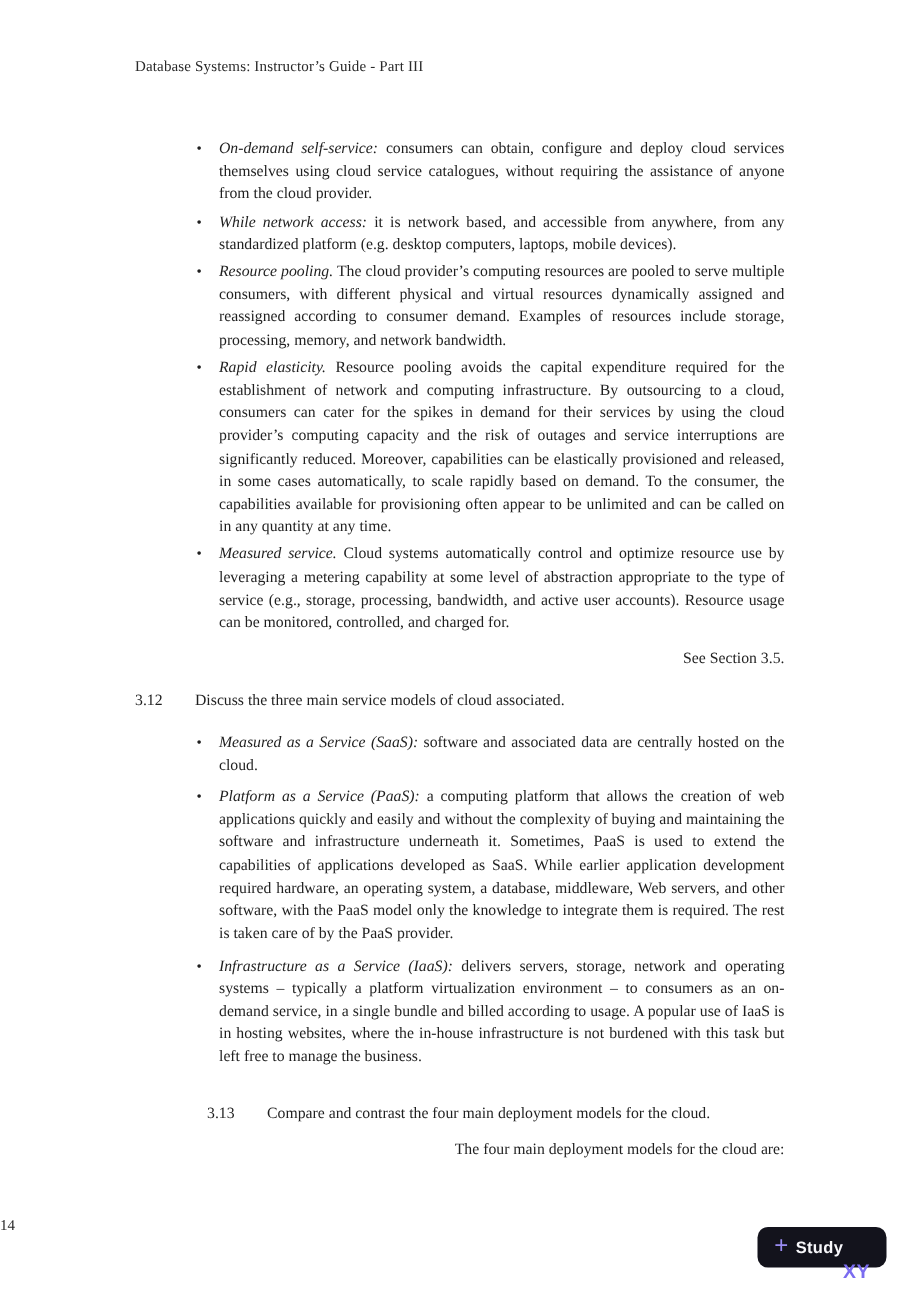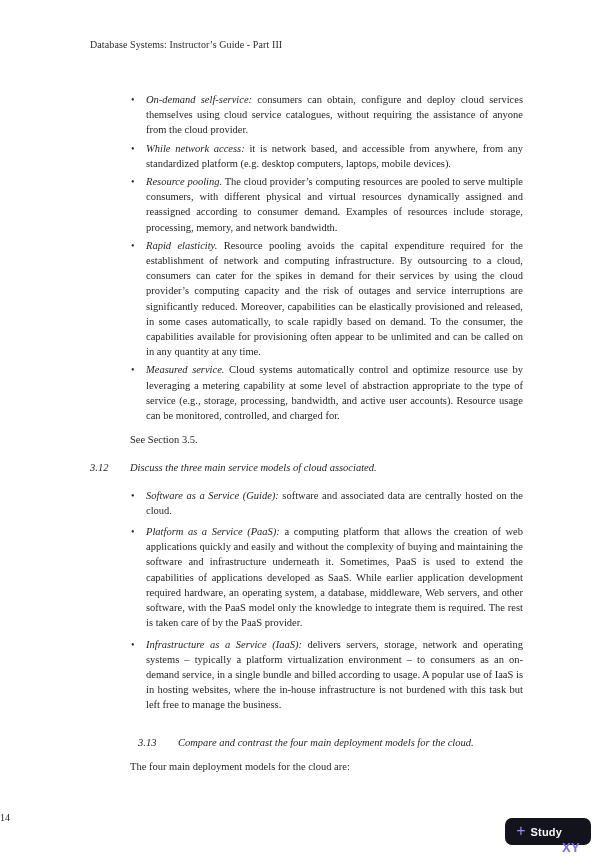--- a/index.html
+++ b/index.html
@@ -40,24 +40,23 @@
     width: 15px;
     margin-left: 41px;
     font-size: 10px;
   }
   .btext {
     flex: 1;
     margin: 0;
     text-align: justify;
   }
   .lead { font-style: italic; }
-  .para { margin: 9px 0 0 40px; }
+  .para { margin: 9px 0 0 40px; text-align: right; }
   .question {
     display: flex;
-    font-style: italic;
     margin-top: 13px;
   }
   .q-num { flex: none; width: 40px; }
   .q-text { flex: 1; }
   .mt-lg { margin-top: 22px; margin-left: 48px; }
   .mt-md { margin-top: 12px; }
   .page-number {
     position: absolute;
     top: 812px;
     left: 0;
@@ -132,21 +131,21 @@
     <div class="para">See Section 3.5.</div>
 
     <div class="question">
       <span class="q-num">3.12</span>
       <span class="q-text">Discuss the three main service models of cloud associated.</span>
     </div>
 
     <div class="bullets bullets-spaced mt-md">
       <div class="bullet-item">
         <span class="marker">•</span>
-        <p class="btext"><span class="lead">Software as a Service (Guide):</span> <span>software and associated data are centrally hosted on the cloud.</span></p>
+        <p class="btext"><span class="lead">Measured as a Service (SaaS):</span> <span>software and associated data are centrally hosted on the cloud.</span></p>
       </div>
       <div class="bullet-item">
         <span class="marker">•</span>
         <p class="btext"><span class="lead">Platform as a Service (PaaS):</span> <span>a computing platform that allows the creation of web applications quickly and easily and without the complexity of buying and maintaining the software and infrastructure underneath it. Sometimes, PaaS is used to extend the capabilities of applications developed as SaaS. While earlier application development required hardware, an operating system, a database, middleware, Web servers, and other software, with the PaaS model only the knowledge to integrate them is required. The rest is taken care of by the PaaS provider.</span></p>
       </div>
       <div class="bullet-item">
         <span class="marker">•</span>
         <p class="btext"><span class="lead">Infrastructure as a Service (IaaS):</span> <span>delivers servers, storage, network and operating systems – typically a platform virtualization environment – to consumers as an on-demand service, in a single bundle and billed according to usage. A popular use of IaaS is in hosting websites, where the in-house infrastructure is not burdened with this task but left free to manage the business.</span></p>
       </div>
     </div>

